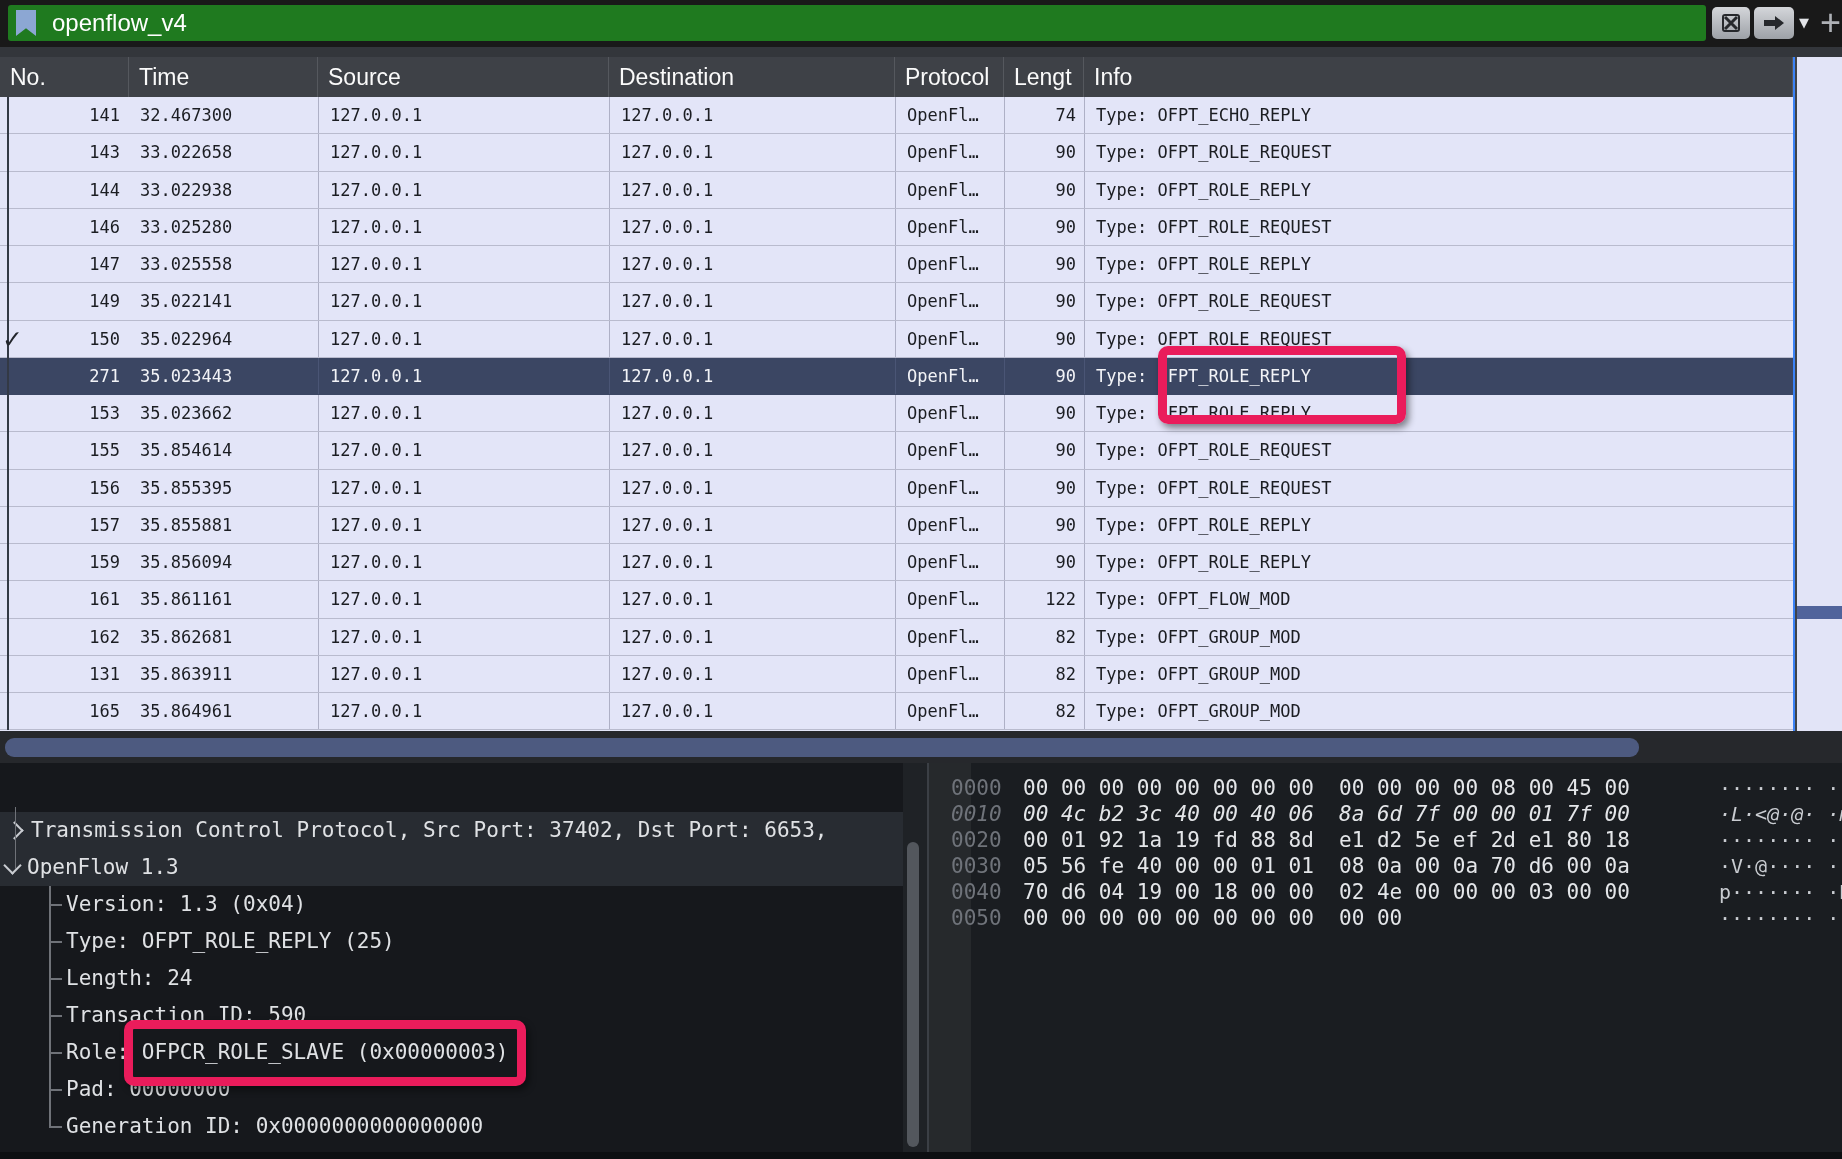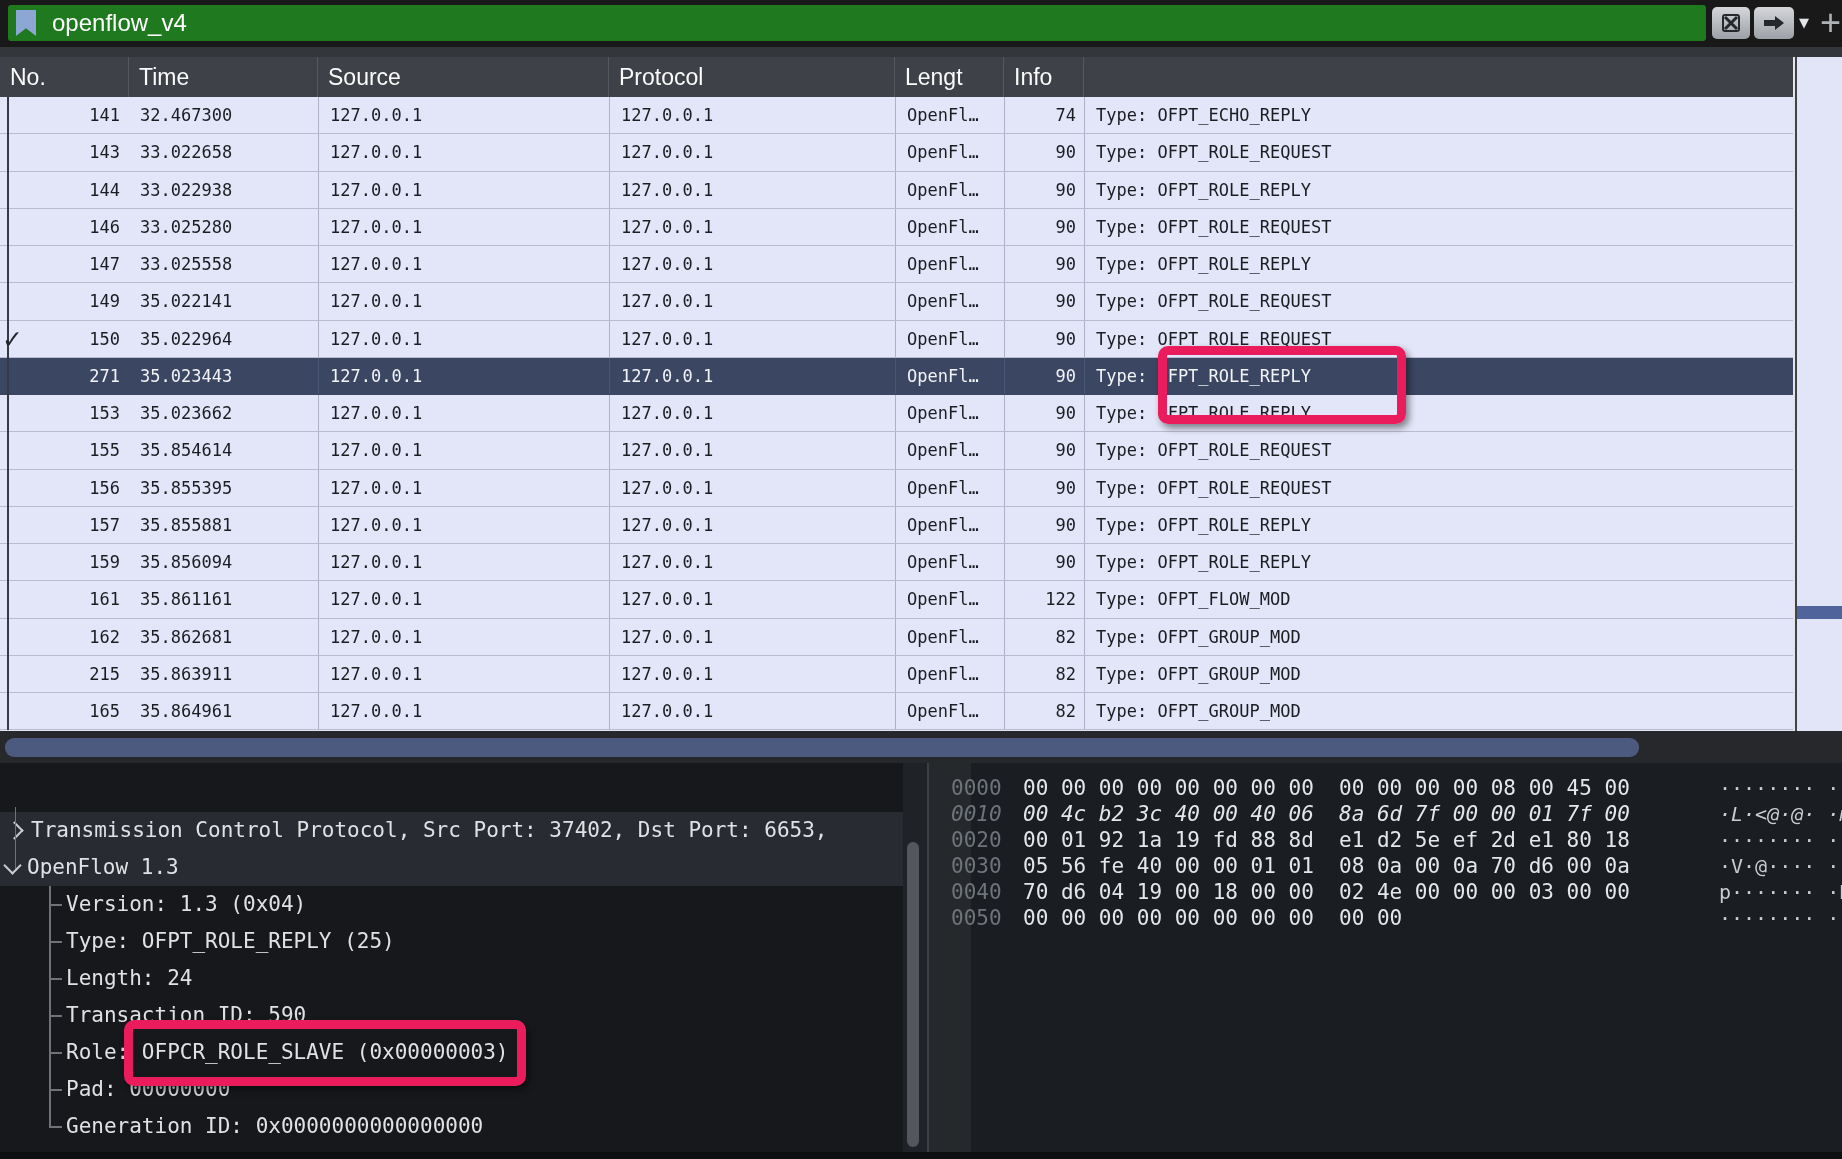--- a/index.html
+++ b/index.html
@@ -1,16 +1,16 @@
 <!DOCTYPE html>
 <html><head>
 <meta charset="utf-8">
 <style>
   html,body{margin:0;padding:0;background:#2a2d32;}
-  .app{position:relative;width:1842px;height:1159px;overflow:hidden;background:#e5e5e5;
+  .app{position:relative;width:1842px;height:1159px;overflow:hidden;background:#3b82f6;
        font-family:"DejaVu Sans Mono",monospace;}
   
   .filter-bar{position:absolute;left:0;top:0;width:1842px;height:47px;background:#191919;}
   .filter-input{position:absolute;left:8px;top:5px;width:1698px;height:36px;background:#1f7a1f;
                 border-radius:3px;display:flex;align-items:center;}
   .bookmark{width:20px;height:26px;margin-left:8px;background:#8ca7d3;
             clip-path:polygon(0 0,100% 0,100% 100%,50% 70%,0 100%);
             box-shadow:0 0 0 2px rgba(20,40,70,.35);}
   .filter-text{color:#ffffff;font-family:"Liberation Sans",sans-serif;font-size:24px;margin-left:16px;}
   .fbtn{position:absolute;top:7px;height:32px;border:none;border-radius:5px;
@@ -95,20 +95,21 @@
     <span class="caret">▼</span>
     <span class="plus">+</span>
   </div>
 
   <div class="gap-strip"></div>
 
   <div class="list-header" id="listHeader">
       <div class="hcell">No.</div>
       <div class="hcell">Time</div>
       <div class="hcell">Source</div>
+      <div class="hcell">Destination</div>
       <div class="hcell">Protocol</div>
       <div class="hcell">Lengt</div>
       <div class="hcell">Info</div>
     </div>
 
   <div class="packet-list" id="packetList">
       <div class="prow">
         <div class="c c-no">141</div>
         <div class="c c-time">32.467300</div>
         <div class="c c-src">127.0.0.1</div>
@@ -237,21 +238,21 @@
       <div class="prow">
         <div class="c c-no">162</div>
         <div class="c c-time">35.862681</div>
         <div class="c c-src">127.0.0.1</div>
         <div class="c c-dst">127.0.0.1</div>
         <div class="c c-proto">OpenFl…</div>
         <div class="c c-len">82</div>
         <div class="c c-info">Type: OFPT_GROUP_MOD</div>
       </div>
       <div class="prow">
-        <div class="c c-no">215</div>
+        <div class="c c-no">131</div>
         <div class="c c-time">35.863911</div>
         <div class="c c-src">127.0.0.1</div>
         <div class="c c-dst">127.0.0.1</div>
         <div class="c c-proto">OpenFl…</div>
         <div class="c c-len">82</div>
         <div class="c c-info">Type: OFPT_GROUP_MOD</div>
       </div>
       <div class="prow">
         <div class="c c-no">165</div>
         <div class="c c-time">35.864961</div>

